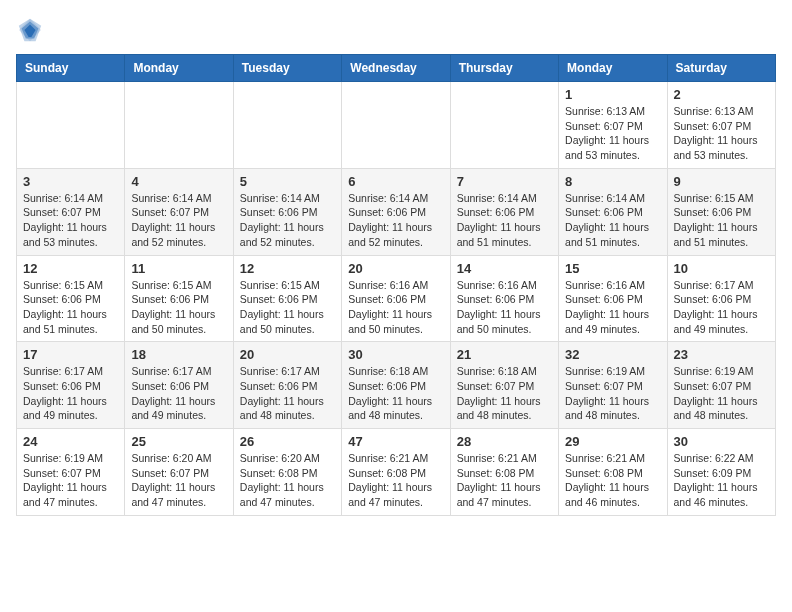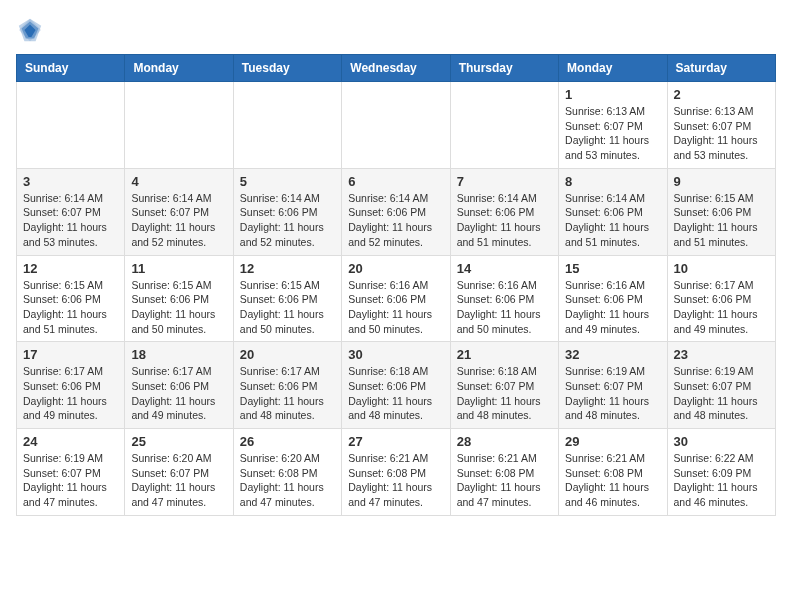--- a/index.html
+++ b/index.html
@@ -319,21 +319,21 @@
 and 47 minutes.</div>
         </td>
         <td>
           <span class="day-num">26</span>
           <div class="day-info" style="white-space: pre-line;">Sunrise: 6:20 AM
 Sunset: 6:08 PM
 Daylight: 11 hours
 and 47 minutes.</div>
         </td>
         <td>
-          <span class="day-num">27</span>
+          <span class="day-num">47</span>
           <div class="day-info" style="white-space: pre-line;">Sunrise: 6:21 AM
 Sunset: 6:08 PM
 Daylight: 11 hours
 and 47 minutes.</div>
         </td>
         <td>
           <span class="day-num">28</span>
           <div class="day-info" style="white-space: pre-line;">Sunrise: 6:21 AM
 Sunset: 6:08 PM
 Daylight: 11 hours

